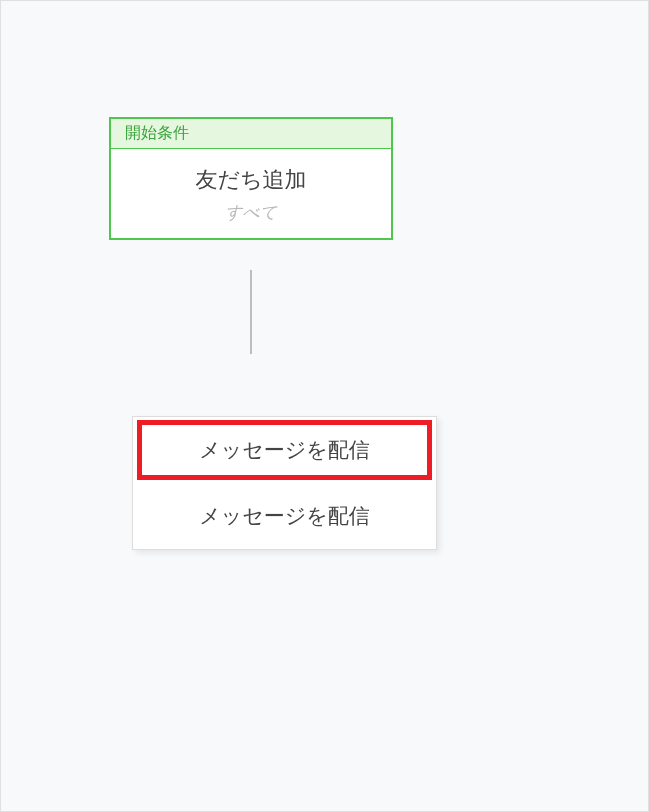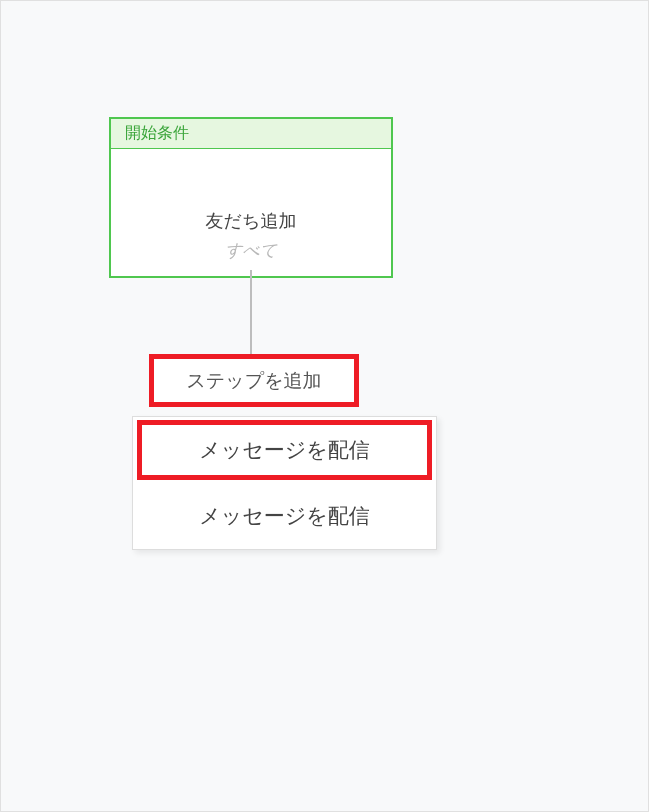--- a/index.html
+++ b/index.html
@@ -34,24 +34,23 @@
       color: #3aa53a;
       font-size: 16px;
       padding: 4px 14px;
       border-bottom: 1px solid #4fc74f;
     }
     .start-body {
       padding: 16px 10px 14px 10px;
       text-align: center;
     }
     .start-title {
-      font-size: 18px;
+      font-size: 22px;
       color: #444;
       margin-bottom: 6px;
-      margin-top: 44px;
     }
     .start-sub {
       font-size: 17px;
       color: #b8b8b8;
       font-style: italic;
     }
     .connector {
       position: absolute;
       left: 249px;
       top: 269px;
@@ -115,23 +114,20 @@
   <div class="start-node">
     <div class="start-header">開始条件</div>
     <div class="start-body">
       <div class="start-title">友だち追加</div>
       <div class="start-sub">すべて</div>
     </div>
   </div>
 
   <div class="connector"></div>
 
-  <div class="add-step-btn">
-    <span>ステップを追加</span>
-  </div>
 
   <div class="menu">
     <div class="menu-item highlighted">
       <span>メッセージを配信</span>
     </div>
     <div class="menu-item">
       <span>メッセージを配信</span>
     </div>
   </div>
 

